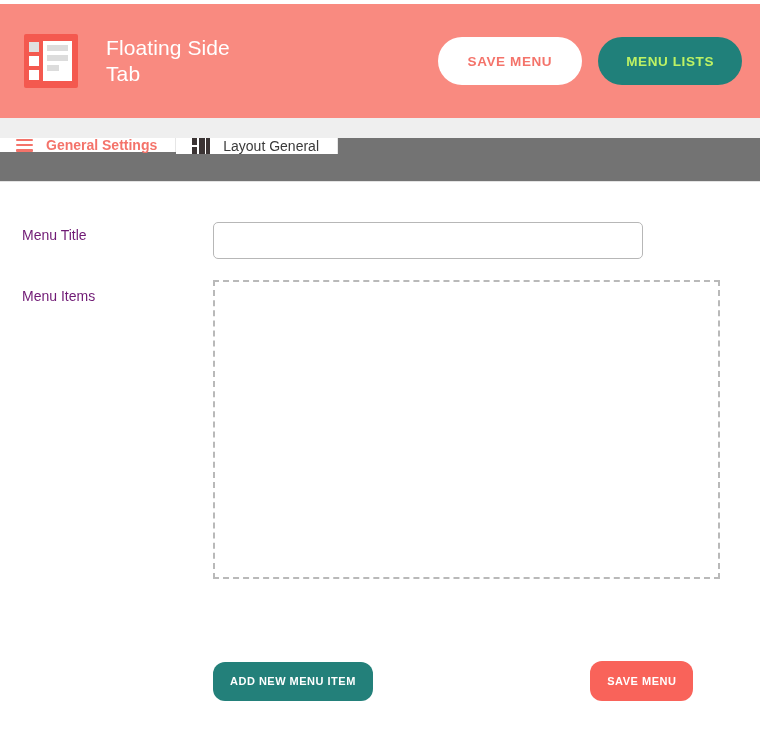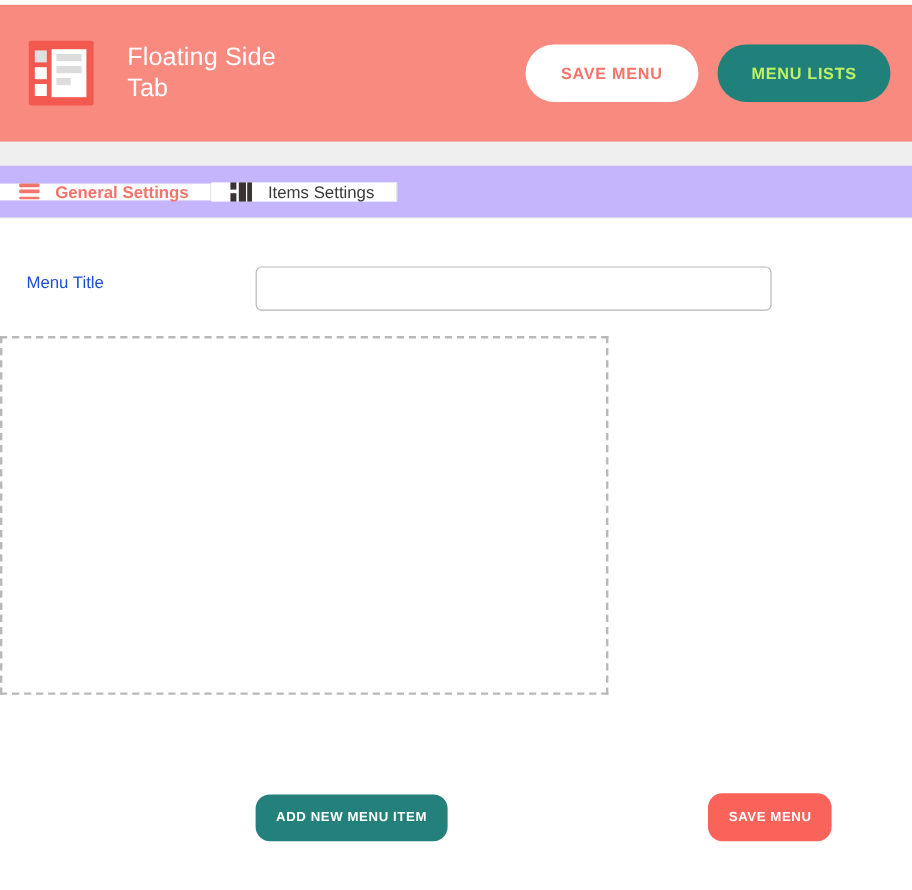--- a/index.html
+++ b/index.html
@@ -120,23 +120,23 @@
   
   .grey-band {
     height: 20px;
     background: #efefef;
     width: 100%;
   }
 
   
   .tabs {
     height: 44px;
-    background: #c4b5fd;
-    display: flex;
-    align-items: center;
+    background: #737373;
+    display: flex;
+    align-items: flex-start;
     border-bottom: 1px solid #e3e3e3;
     position: relative;
   }
   .tab {
     display: flex;
     align-items: center;
     gap: 13px;
     padding: 0 18px 0 16px;
     background: #ffffff;
     cursor: pointer;
@@ -196,21 +196,21 @@
 
   .field-row {
     display: flex;
     align-items: flex-start;
   }
 
   .field-label {
     width: 213px;
     padding-left: 22px;
     font-size: 14px;
-    color: #1d4ed8;
+    color: #701a75;
     flex: 0 0 auto;
   }
 
   .row-title { padding-top: 40px; }
   .row-title .field-label { padding-top: 5px; }
 
   .text-input {
     width: 430px;
     height: 37px;
     border: 1px solid #b7b7b7;
@@ -300,33 +300,34 @@
     <span class="tab-label">General Settings</span>
   </div>
 
   <div class="tab inactive">
     <span class="icon-layout">
       <span class="il-a"></span>
       <span class="il-b"></span>
       <span class="il-c"></span>
       <span class="il-d"></span>
     </span>
-    <span class="tab-label">Items Settings</span>
+    <span class="tab-label">Layout General</span>
   </div>
 
 </div>
 
 <div class="content">
 
   <div class="field-row row-title">
     <div class="field-label">Menu Title</div>
     <input class="text-input" type="text" value="" placeholder="" style="">
   </div>
 
   <div class="field-row row-items">
+    <div class="field-label">Menu Items</div>
     <div class="dropzone"></div>
   </div>
 
   <button class="btn-rect btn-add-item">ADD NEW MENU ITEM</button>
 
   <button class="btn-rect btn-save-bottom">SAVE MENU</button>
 
 </div>
 
 </body></html>

